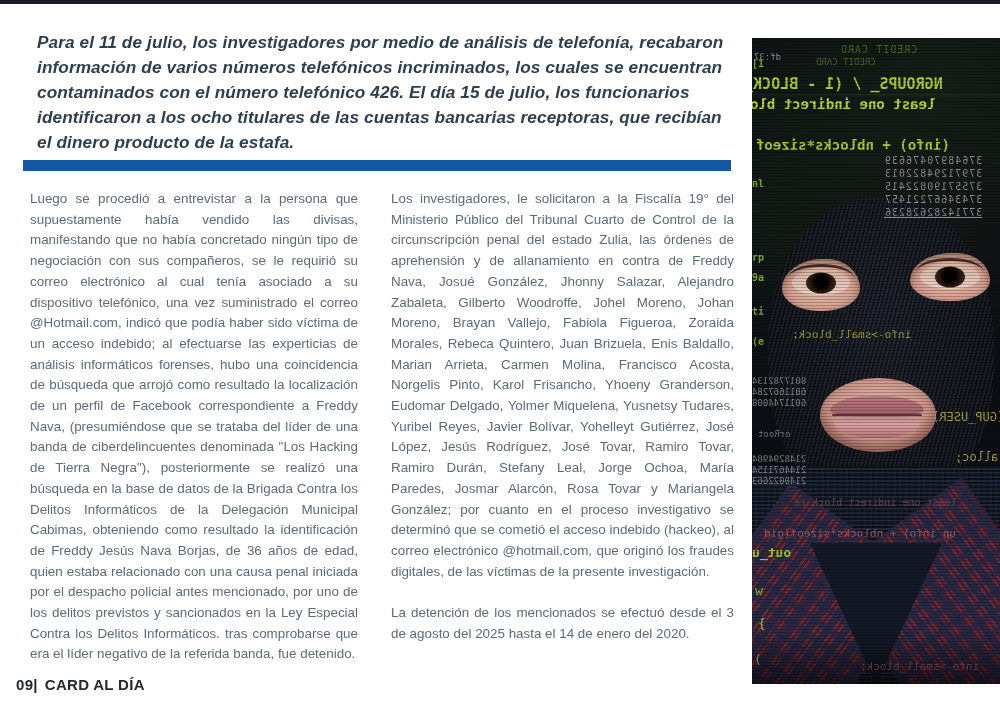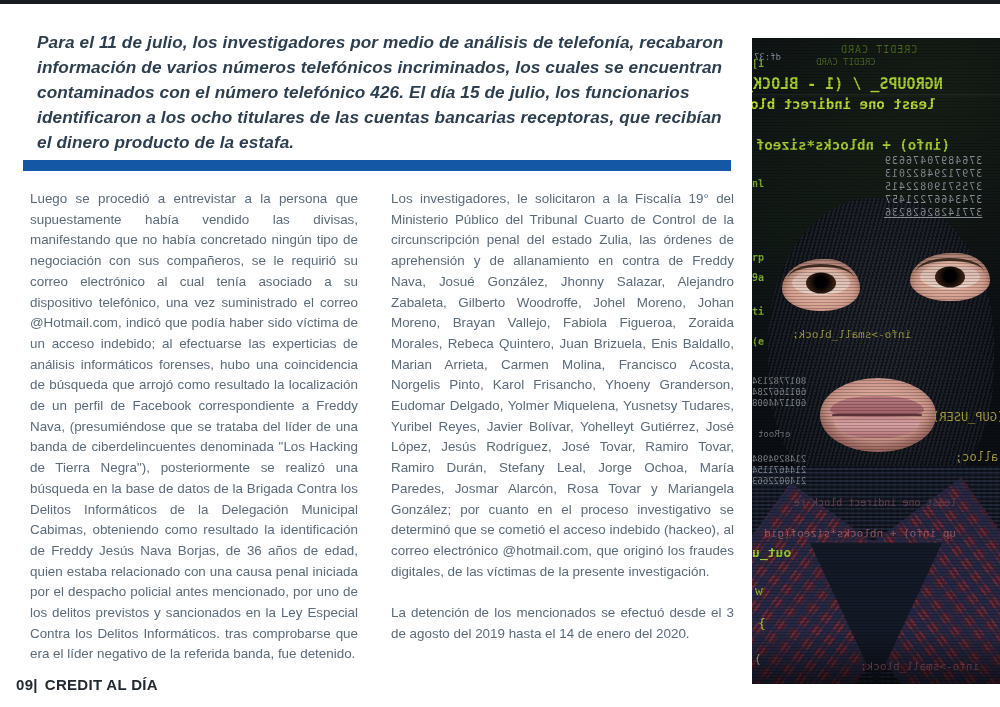--- a/index.html
+++ b/index.html
@@ -152,27 +152,27 @@
   <div class="intro">Para el 11 de julio, los investigadores por medio de análisis de telefonía, recabaron información de varios números telefónicos incriminados, los cuales se encuentran contaminados con el número telefónico 426. El día 15 de julio, los funcionarios identificaron a los ocho titulares de las cuentas bancarias receptoras, que recibían el dinero producto de la estafa.</div>
 
   <div class="divider"></div>
 
   <div class="columns">
     <div class="col-left">
       <p>Luego se procedió a entrevistar a la persona que supuestamente había vendido las divisas, manifestando que no había concretado ningún tipo de negociación con sus compañeros, se le requirió su correo electrónico al cual tenía asociado a su dispositivo telefónico, una vez suministrado el correo @Hotmail.com, indicó que podía haber sido víctima de un acceso indebido; al efectuarse las experticias de análisis informáticos forenses, hubo una coincidencia de búsqueda que arrojó como resultado la localización de un perfil de Facebook correspondiente a Freddy Nava, (presumiéndose que se trataba del líder de una banda de ciberdelincuentes denominada "Los Hacking de Tierra Negra"), posteriormente se realizó una búsqueda en la base de datos de la Brigada Contra los Delitos Informáticos de la Delegación Municipal Cabimas, obteniendo como resultado la identificación de Freddy Jesús Nava Borjas, de 36 años de edad, quien estaba relacionado con una causa penal iniciada por el despacho policial antes mencionado, por uno de los delitos previstos y sancionados en la Ley Especial Contra los Delitos Informáticos. tras comprobarse que era el líder negativo de la referida banda, fue detenido.</p>
     </div>
     <div class="col-right">
       <p>Los investigadores, le solicitaron a la Fiscalía 19° del Ministerio Público del Tribunal Cuarto de Control de la circunscripción penal del estado Zulia, las órdenes de aprehensión y de allanamiento en contra de Freddy Nava, Josué González, Jhonny Salazar, Alejandro Zabaleta, Gilberto Woodroffe, Johel Moreno, Johan Moreno, Brayan Vallejo, Fabiola Figueroa, Zoraida Morales, Rebeca Quintero, Juan Brizuela, Enis Baldallo, Marian Arrieta, Carmen Molina, Francisco Acosta, Norgelis Pinto, Karol Frisancho, Yhoeny Granderson, Eudomar Delgado, Yolmer Miquelena, Yusnetsy Tudares, Yuribel Reyes, Javier Bolívar, Yohelleyt Gutiérrez, José López, Jesús Rodríguez, José Tovar, Ramiro Tovar, Ramiro Durán, Stefany Leal, Jorge Ochoa, María Paredes, Josmar Alarcón, Rosa Tovar y Mariangela González; por cuanto en el proceso investigativo se determinó que se cometió el acceso indebido (hackeo), al correo electrónico @hotmail.com, que originó los fraudes digitales, de las víctimas de la presente investigación.</p>
-      <p>La detención de los mencionados se efectuó desde el 3 de agosto del 2019 hasta el 14 de enero del 2020.</p>
+      <p>La detención de los mencionados se efectuó desde el 3 de agosto del 2025 hasta el 14 de enero del 2020.</p>
     </div>
   </div>
 
   <div class="footer">
     <span>09|</span>
-    <span>CREDIT AL DÍA</span>
+    <span>CARD AL DÍA</span>
   </div>
 
   <div class="photo">
     <div class="photo-tint"></div>
 
     <div class="head"></div>
     <div class="torso"></div>
     <div class="flap-left plaid"></div>
     <div class="flap-right plaid"></div>
     <div class="chest-v"></div>

